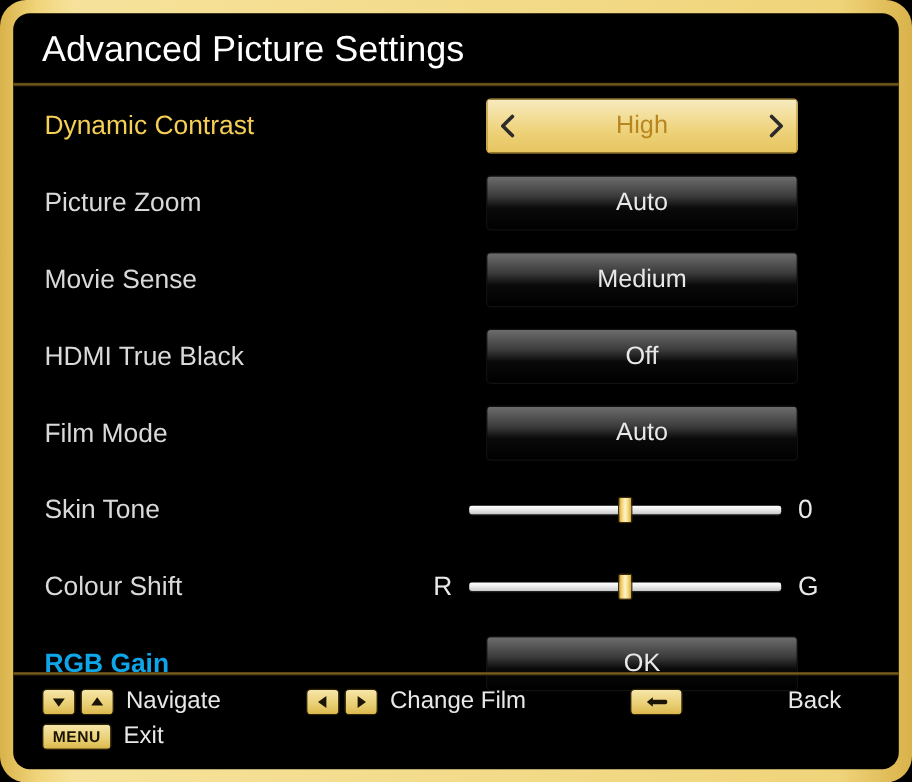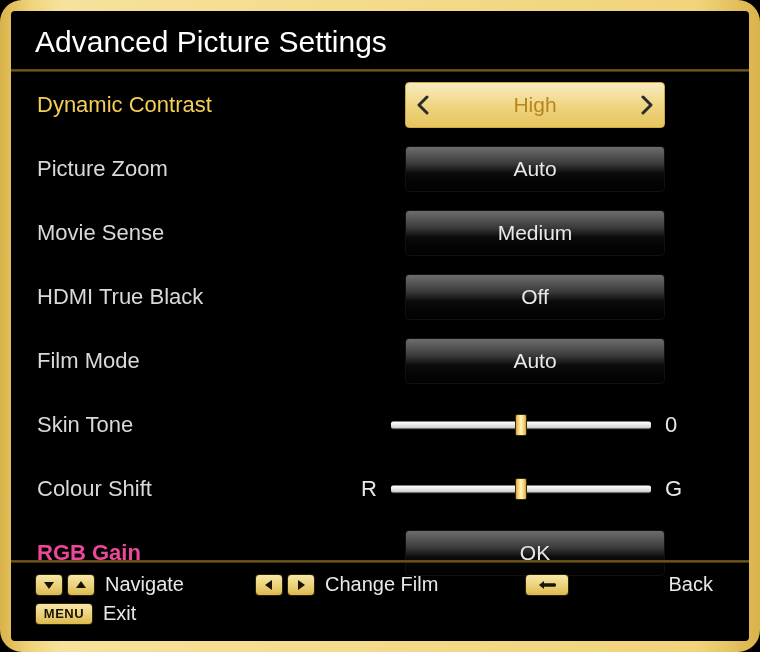--- a/index.html
+++ b/index.html
@@ -12,21 +12,21 @@
     width: 760px; height: 652px;
     background: linear-gradient(90deg,
       #d9b24a 0%, #f0d47a 4%, #f6e29b 8%, #f0d47a 92%, #d9b24a 100%);
     border-radius: 22px;
     padding: 11px;
     position: relative;
   }
   .panel {
     width: 100%; height: 100%;
     background: #000;
-    border-radius: 4px;
+    border-radius: 14px;
     position: relative;
     overflow: hidden;
     padding: 14px 24px 12px 24px;
   }
   .title {
     color: #fff;
     font-size: 30px;
     font-weight: 400;
     padding: 0 0 10px 0;
   }
@@ -45,21 +45,21 @@
     width: 310px;
     flex: none;
     color: #d9d9d9;
     font-size: 22px;
     padding-left: 2px;
   }
   .label-col.selected {
     color: #f5cf55;
     font-weight: 500;
   }
-  .label-col.bold { color: #ec4899; font-weight: 700; }
+  .label-col.bold { color: #0ea5e9; font-weight: 700; }
 
   .value-col {
     flex: 1;
     display: flex; align-items: center; justify-content: center;
     position: relative;
   }
 
   
   .pill {
     width: 260px; height: 46px;
@@ -114,21 +114,21 @@
     position: absolute; top: 50%; transform: translate(-50%,-50%);
     width: 12px; height: 22px;
     background: linear-gradient(90deg,#d7a93d 0%, #f4d77c 25%, #fff3c9 50%, #f4d77c 75%, #d7a93d 100%);
     border: 1px solid #382a0a;
     border-radius: 2px;
   }
 
   
   .legend {
     position: absolute;
-    left: 24px; right: 12px; bottom: 16px;
+    left: 24px; right: 24px; bottom: 16px;
   }
   .legend .divider2 {
     height: 3px;
     background: linear-gradient(180deg,#4b3b12 0%, #7a5f20 40%, #2a200a 100%);
     margin: 0 -24px 10px -24px;
   }
   .legend-row {
     display: flex; align-items: center; gap: 10px;
     color: #e8e8e8; font-size: 20px;
   }

